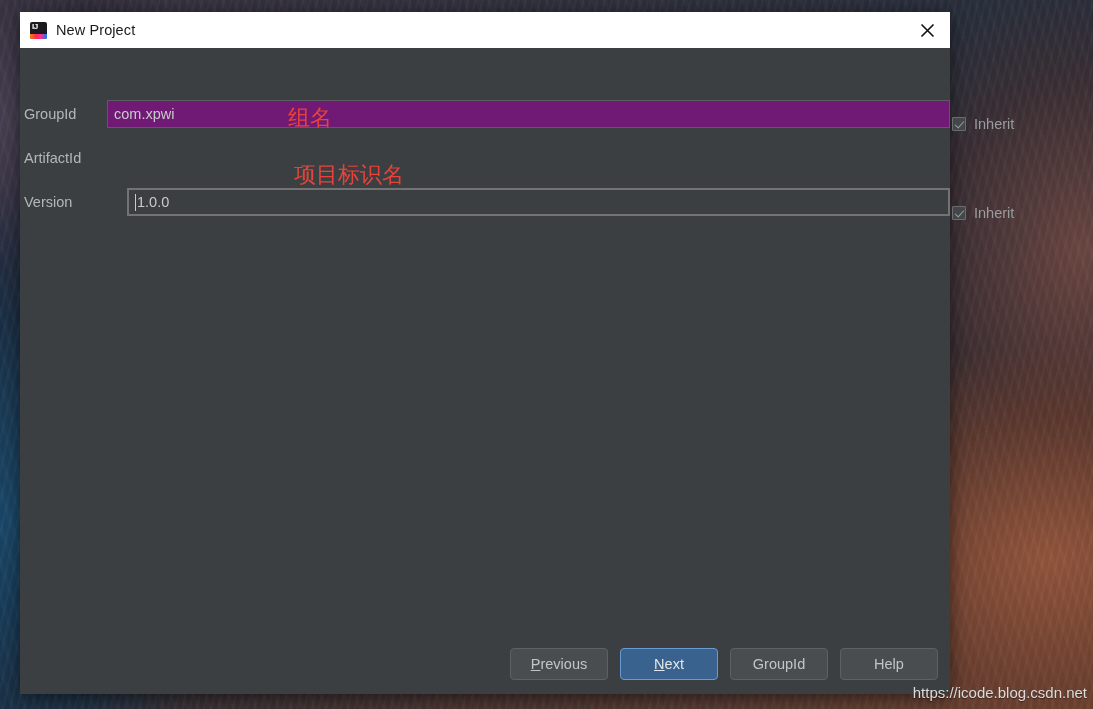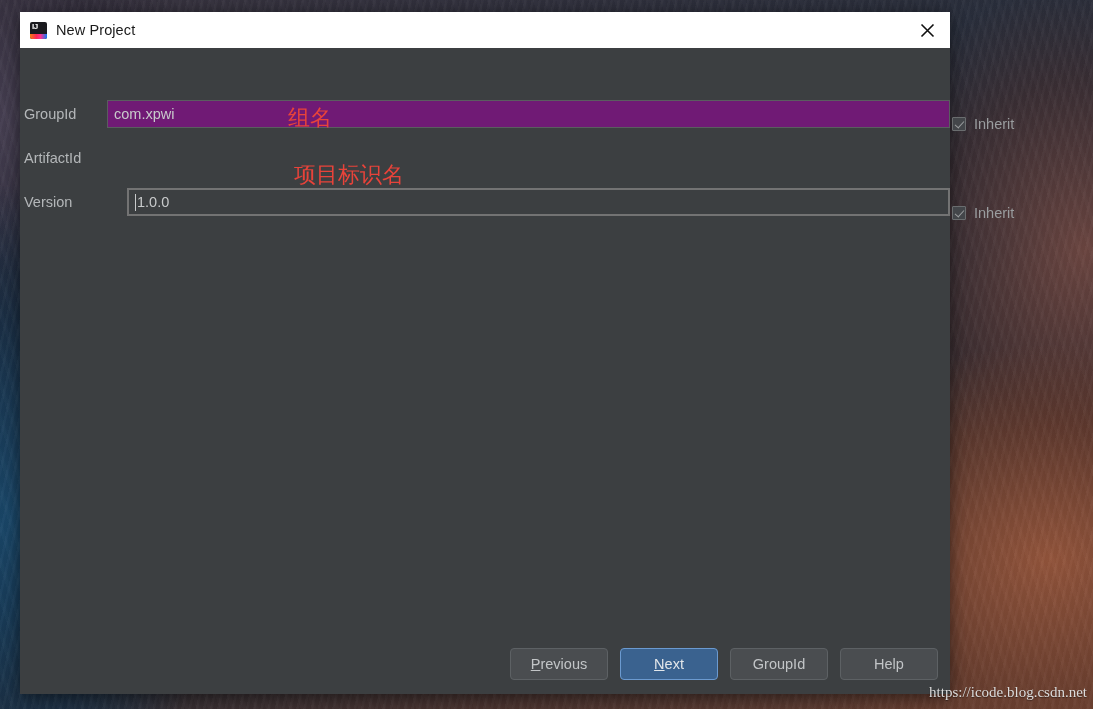--- a/index.html
+++ b/index.html
@@ -246,21 +246,21 @@
   }
   .mnemonic { text-decoration: underline; }
 
   
   #watermark {
     position: absolute;
     right: 6px;
     bottom: 8px;
     font-size: 15px;
     color: #dcdcdc;
-    font-family: Liberation Serif, serif;
+    font-family: Liberation Sans, sans-serif;
     white-space: nowrap;
     pointer-events: none;
     text-shadow: 0 1px 1px rgba(0,0,0,0.45);
     padding-left: 48px;
   }
 </style>
 </head>
 <body>
 
 <div id="desktop">

